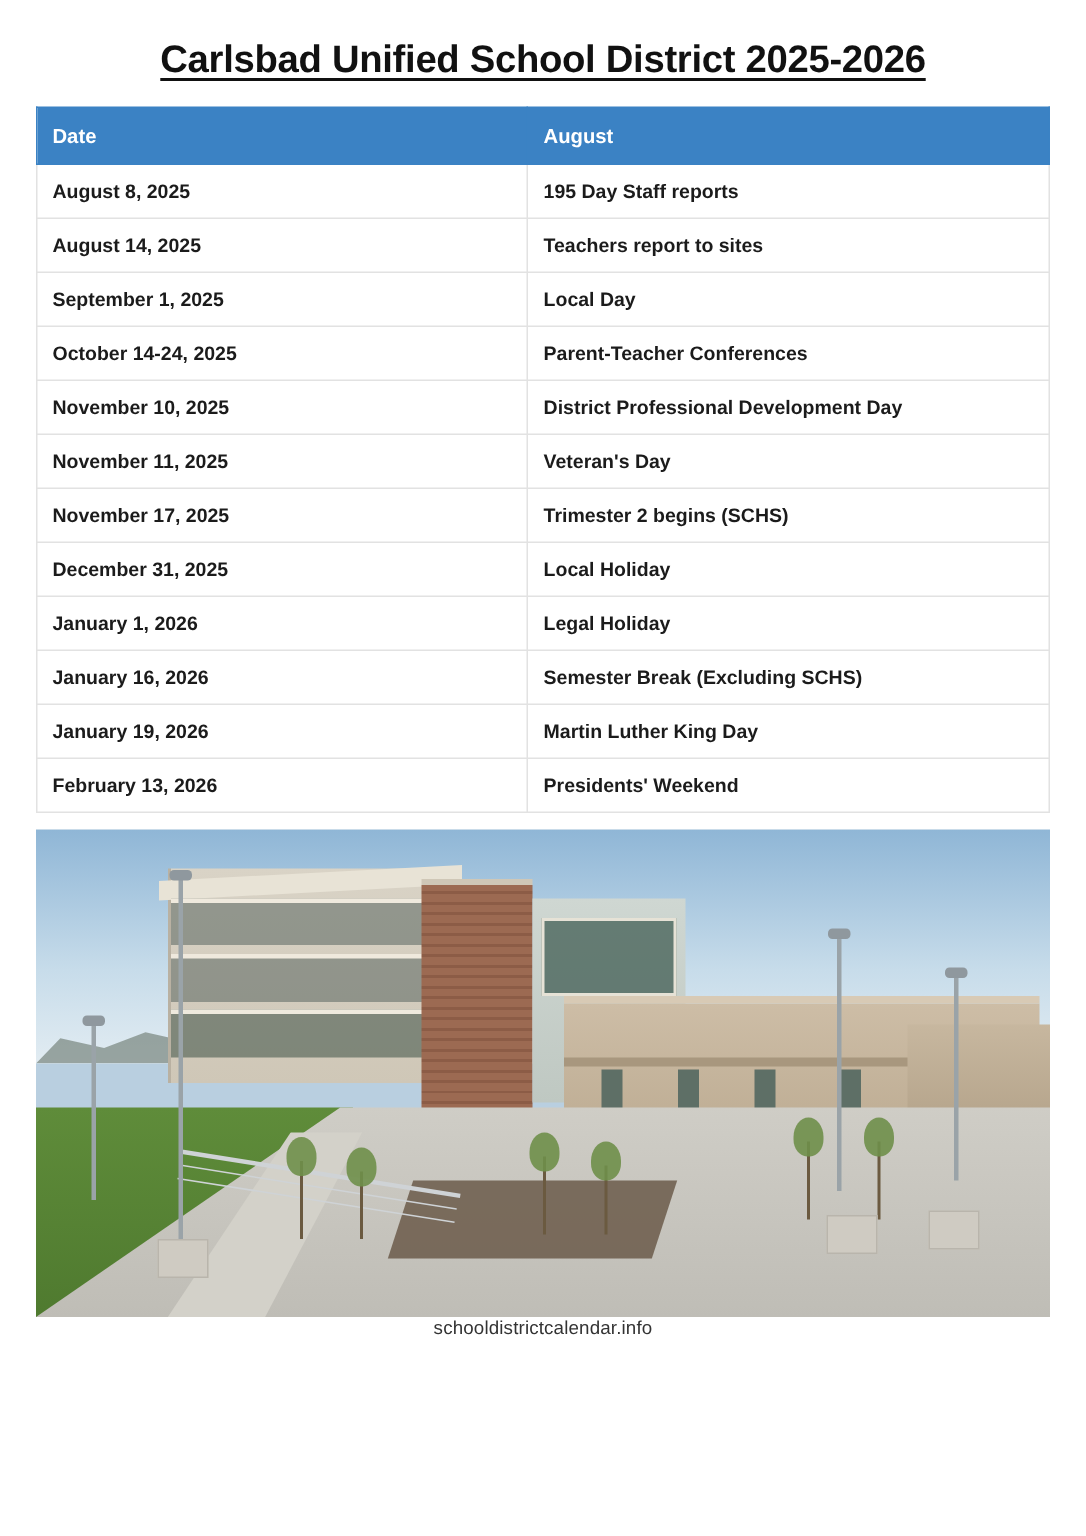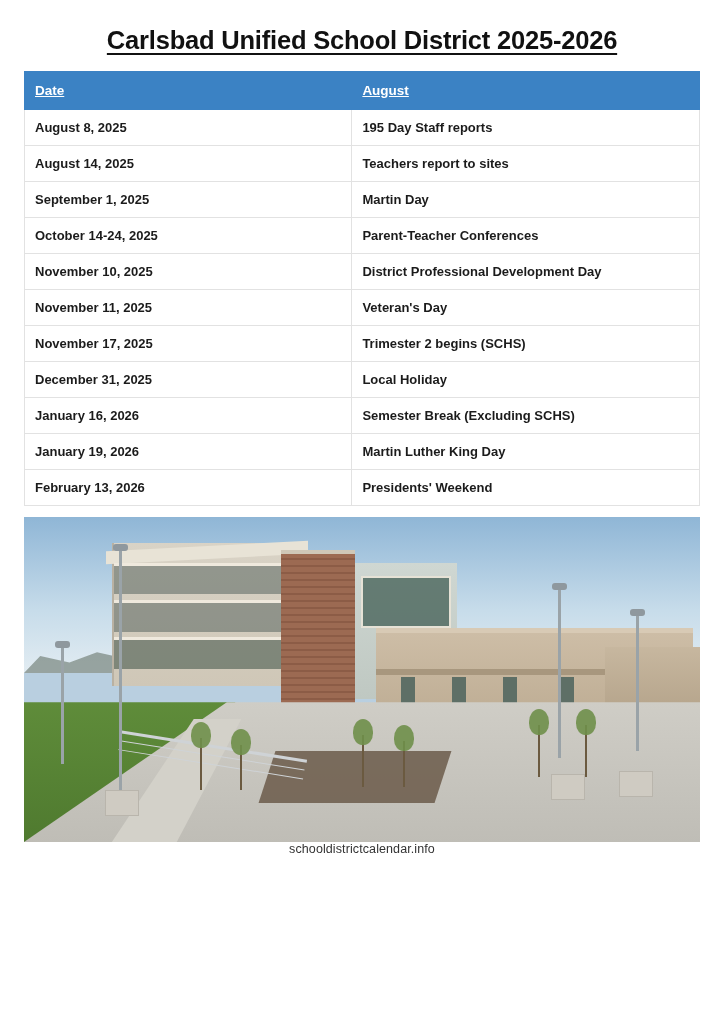--- a/index.html
+++ b/index.html
@@ -40,21 +40,20 @@
     font-size: 13px;
   }
   table.calendar thead th {
     background: #3b82c4;
     color: #ffffff;
     text-align: left;
     font-weight: bold;
     font-size: 13.5px;
     padding: 11px 10px;
     border: 1px solid #3b82c4;
-    text-decoration: underline;
   }
   table.calendar thead th.col-date { width: 48.5%; }
   table.calendar tbody td {
     border: 1px solid #e2e2e2;
     padding: 10px 10px;
     font-weight: bold;
     font-size: 13px;
     color: #1b1b1b;
     background: #ffffff;
     white-space: nowrap;
@@ -221,41 +220,45 @@
       <tr>
         <td>August 8, 2025</td>
         <td>195 Day Staff reports</td>
       </tr>
       <tr>
         <td>August 14, 2025</td>
         <td>Teachers report to sites</td>
       </tr>
       <tr>
         <td>September 1, 2025</td>
-        <td>Martin Day</td>
+        <td>Local Day</td>
       </tr>
       <tr>
         <td>October 14-24, 2025</td>
         <td>Parent-Teacher Conferences</td>
       </tr>
       <tr>
         <td>November 10, 2025</td>
         <td>District Professional Development Day</td>
       </tr>
       <tr>
         <td>November 11, 2025</td>
         <td>Veteran's Day</td>
       </tr>
       <tr>
         <td>November 17, 2025</td>
         <td>Trimester 2 begins (SCHS)</td>
       </tr>
       <tr>
         <td>December 31, 2025</td>
         <td>Local Holiday</td>
+      </tr>
+      <tr>
+        <td>January 1, 2026</td>
+        <td>Legal Holiday</td>
       </tr>
       <tr>
         <td>January 16, 2026</td>
         <td>Semester Break (Excluding SCHS)</td>
       </tr>
       <tr>
         <td>January 19, 2026</td>
         <td>Martin Luther King Day</td>
       </tr>
       <tr>

